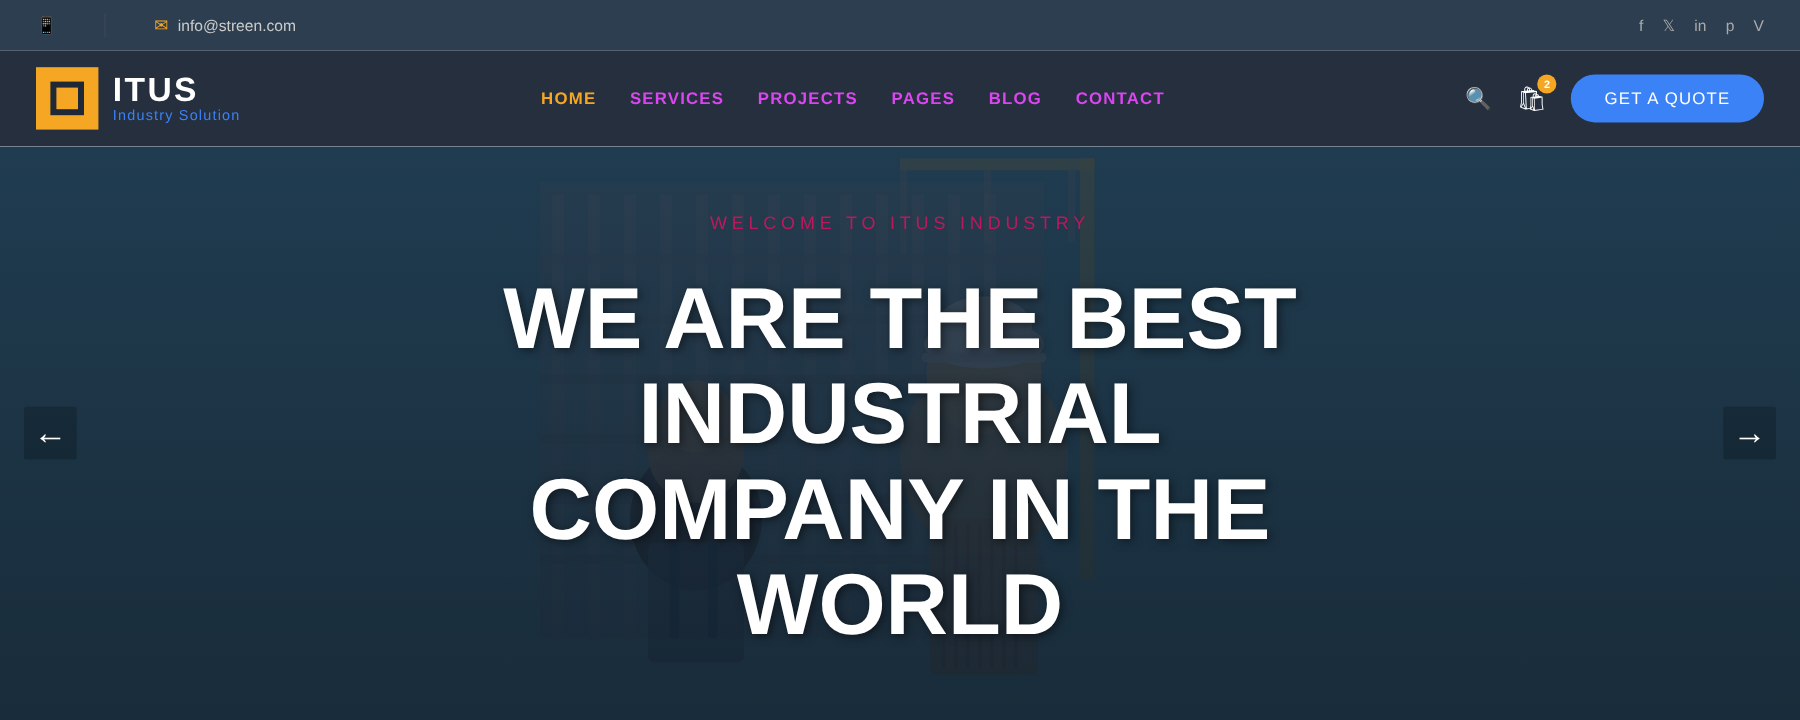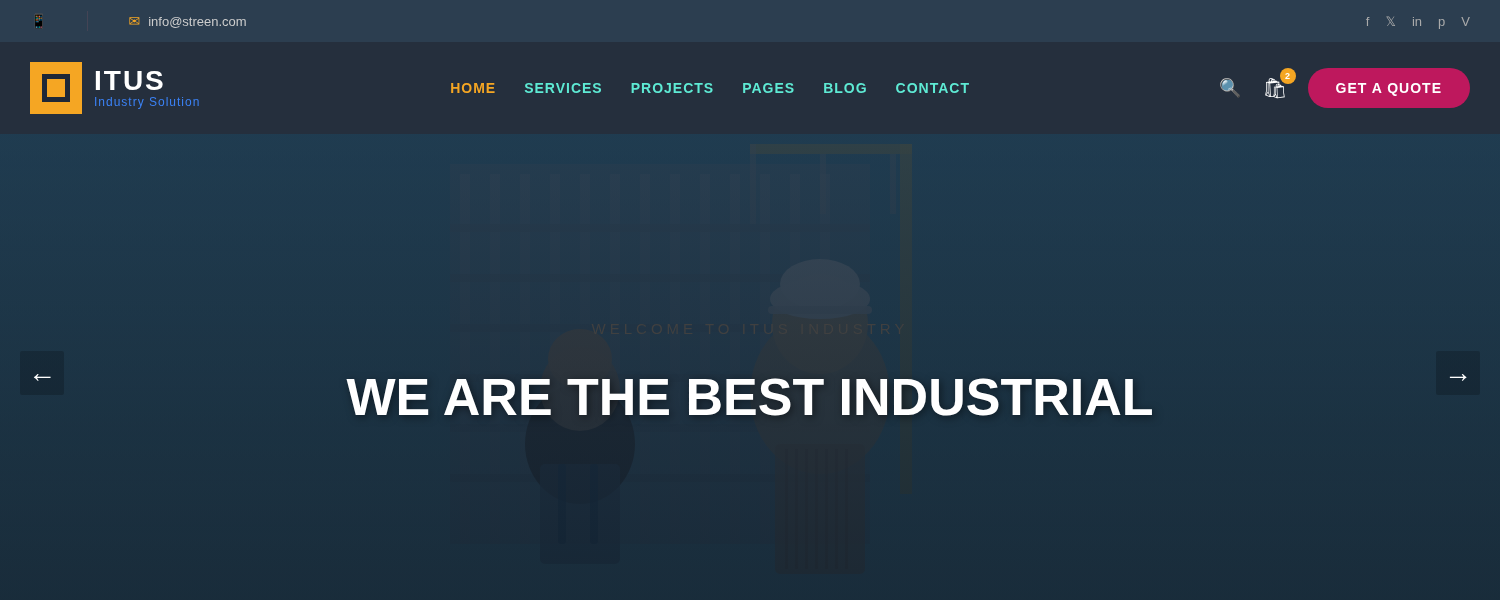--- a/index.html
+++ b/index.html
@@ -43,21 +43,21 @@
     .social-icon {
       color: #aaa;
       font-size: 13px;
       cursor: pointer;
       text-decoration: none;
     }
 
     
     .header {
       background: rgba(30, 40, 55, 0.97);
-      height: 92px;
+      height: 80px;
       display: flex;
       align-items: center;
       justify-content: space-between;
       padding: 0 30px;
       position: relative;
       z-index: 10;
     }
     .logo {
       display: flex;
       align-items: center;
@@ -94,21 +94,21 @@
       font-size: 12px;
       letter-spacing: 1px;
     }
 
     .nav {
       display: flex;
       align-items: center;
       gap: 28px;
     }
     .nav-item {
-      color: #5eead4;
+      color: #d946ef;
       font-size: 14px;
       font-weight: 600;
       letter-spacing: 1px;
       cursor: pointer;
       text-transform: uppercase;
       text-decoration: none;
       white-space: nowrap;
     }
     .nav-item.active { color: #f5a623; }
 
@@ -141,26 +141,26 @@
       font-size: 9px;
       font-weight: 700;
       width: 16px;
       height: 16px;
       border-radius: 50%;
       display: flex;
       align-items: center;
       justify-content: center;
     }
     .quote-btn {
-      background: #be185d;
+      background: #3b82f6;
       color: #fff;
       border: none;
       padding: 12px 28px;
       font-size: 14px;
-      font-weight: 700;
+      font-weight: 400;
       letter-spacing: 1px;
       text-transform: uppercase;
       border-radius: 30px;
       cursor: pointer;
       white-space: nowrap;
     }
 
     
     .hero {
       position: relative;
@@ -191,26 +191,26 @@
     .hero-content {
       position: relative;
       z-index: 2;
       text-align: center;
       color: #fff;
     }
     .hero-subtitle {
       font-size: 15px;
       letter-spacing: 4px;
       text-transform: uppercase;
-      color: #404040;
+      color: #be185d;
       margin-bottom: 32px;
       font-weight: 400;
     }
     .hero-title {
-      font-size: 52px;
+      font-size: 72px;
       font-weight: 900;
       line-height: 1.1;
       text-transform: uppercase;
       max-width: 900px;
       text-shadow: 2px 2px 8px rgba(0,0,0,0.5);
     }
 
     
     .slider-arrow {
       position: absolute;
@@ -361,17 +361,18 @@
   </svg>
 
   <div class="hero-bg"></div>
 
   <button class="slider-arrow left">←</button>
 
   <div class="hero-content">
     <p class="hero-subtitle">WELCOME TO ITUS INDUSTRY</p>
     <h1 class="hero-title">
       <span>WE ARE THE BEST INDUSTRIAL</span><br>
+      <span>COMPANY IN THE WORLD</span>
     </h1>
   </div>
 
   <button class="slider-arrow right">→</button>
 </div>
 
 </body></html>

